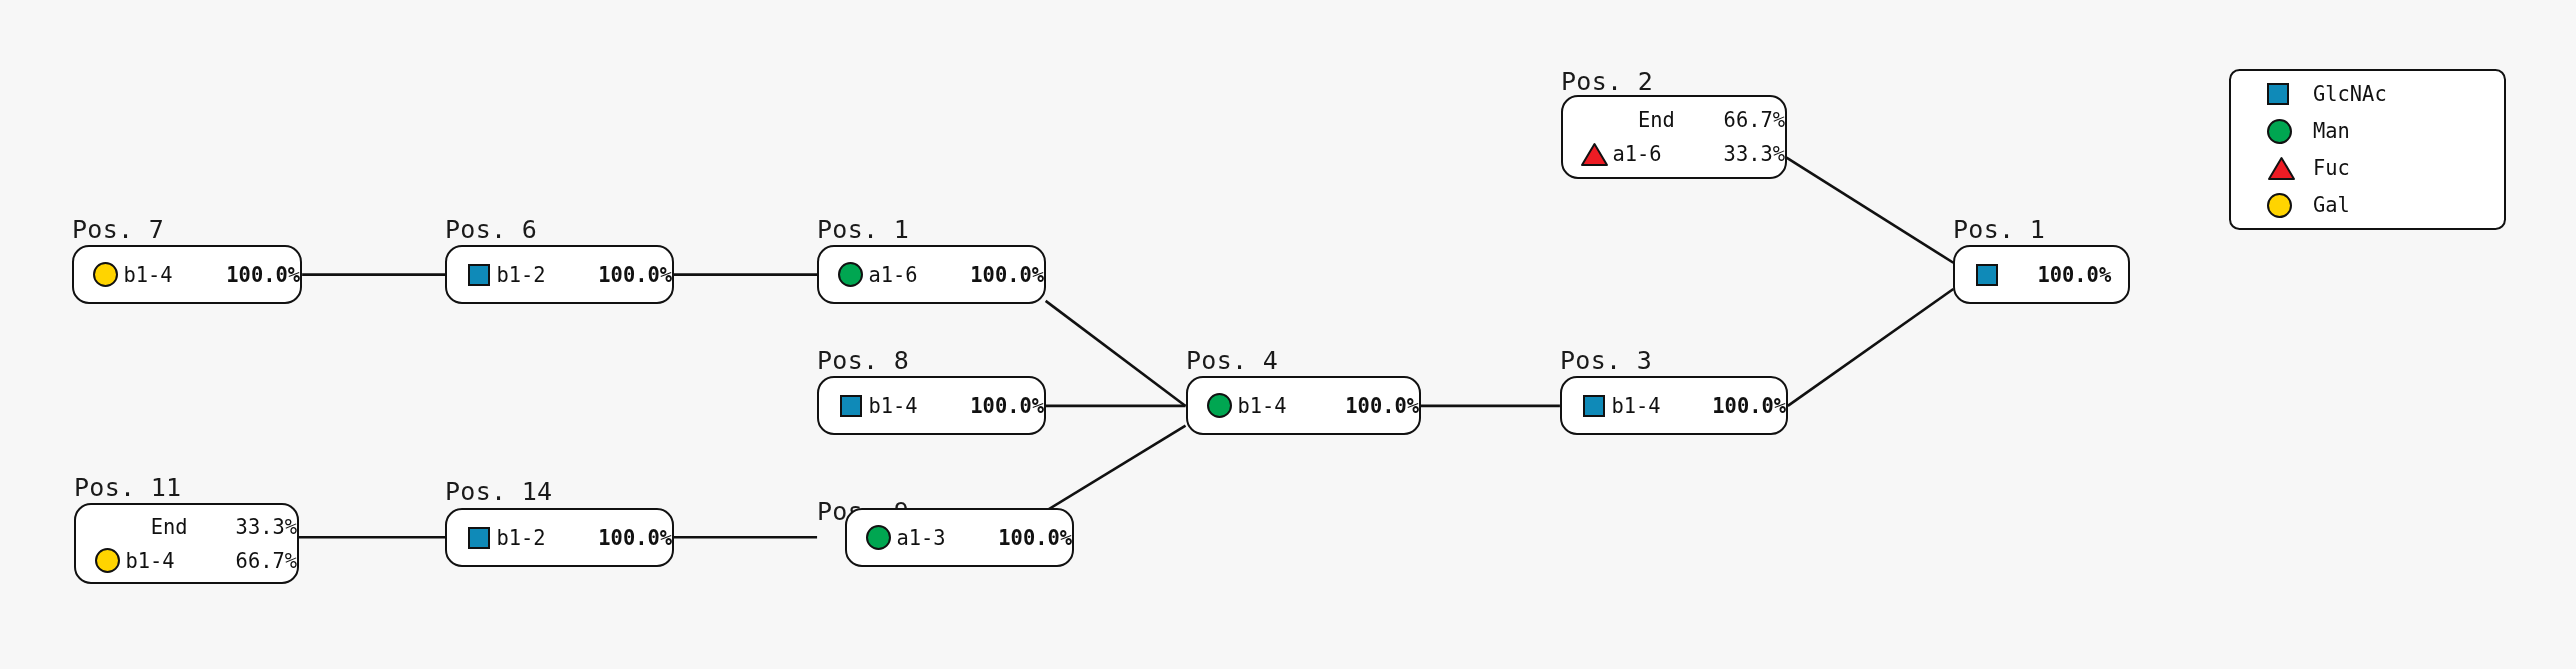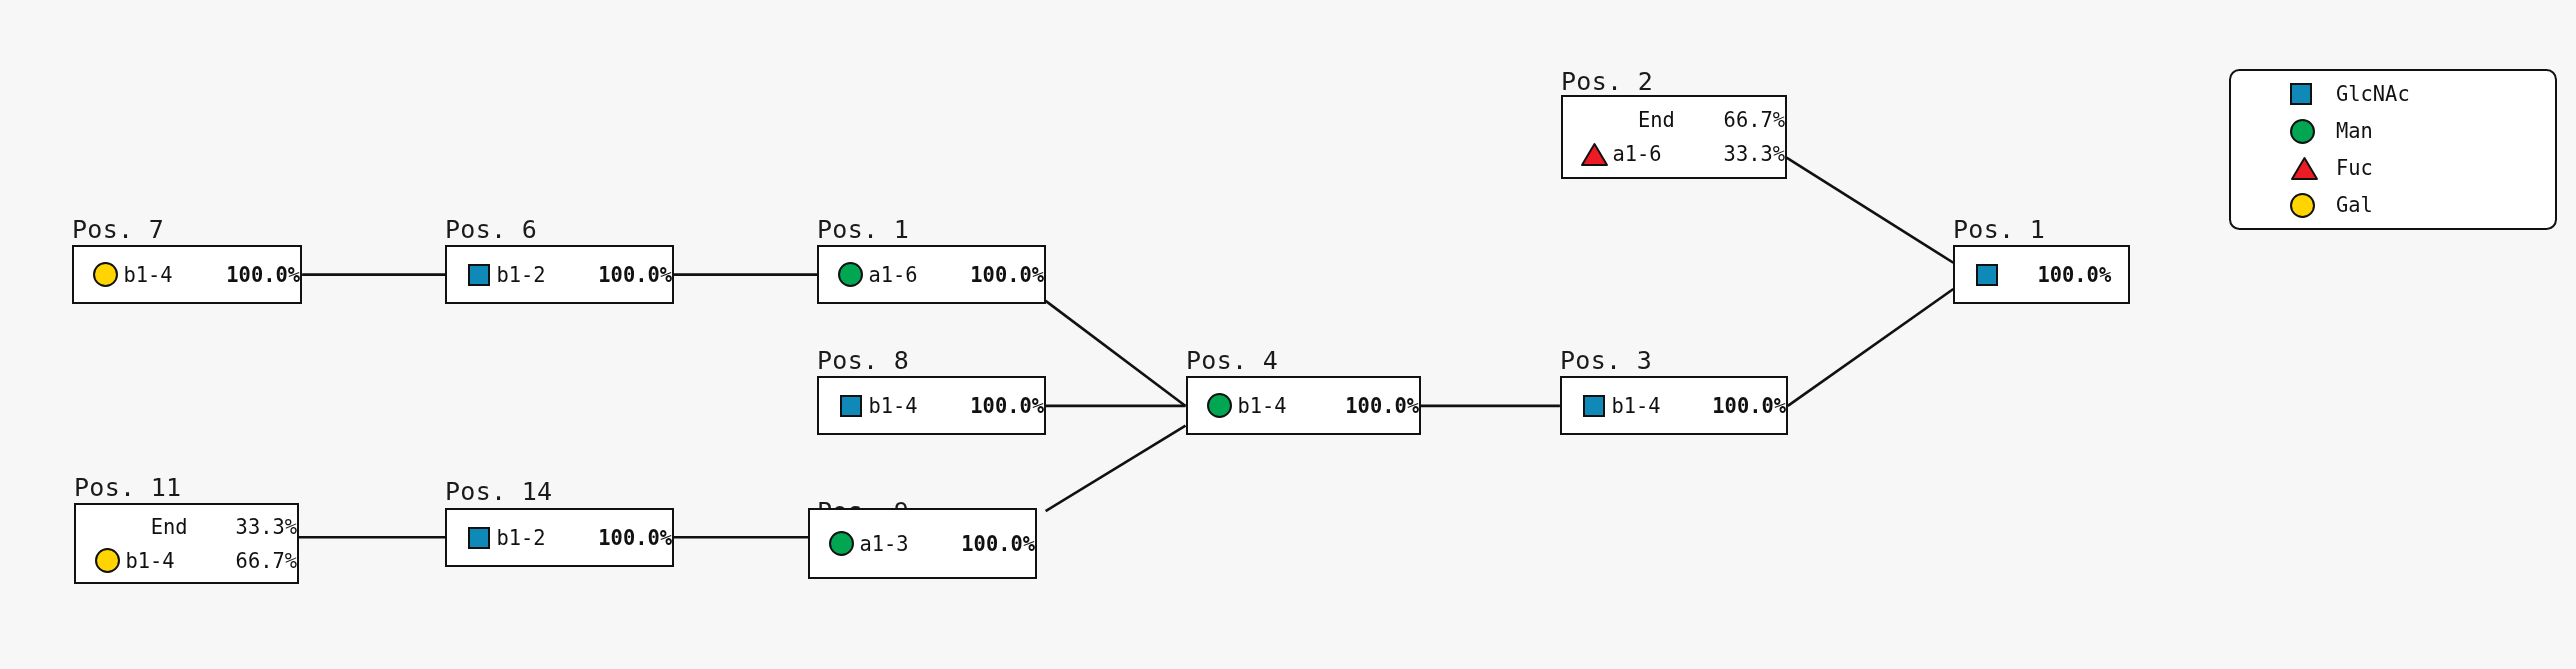--- a/index.html
+++ b/index.html
@@ -25,21 +25,21 @@
     left: 0; top: 0;
     width: 2576px;
     height: 670px;
     pointer-events: none;
   }
   .node {
     position: absolute;
     box-sizing: border-box;
     background: #ffffff;
     border: 2.6px solid #111111;
-    border-radius: 0;
+    border-radius: 17px;
     display: flex;
     flex-direction: column;
     justify-content: center;
   }
   .node-label {
     position: absolute;
     font-size: 25px;
     color: #1a1a1a;
     letter-spacing: 0.3px;
     white-space: nowrap;
@@ -97,30 +97,29 @@
   .ci.man  { background: #00a651; }
   .ci.gal  { background: #ffd400; }
   .tri-wrap { position: relative; width: 29px; height: 25px; }
   .tri-wrap svg { display:block; }
 
   
   #legend {
     position: absolute;
     left: 2229px;
     top: 69px;
-    width: 328px;
+    width: 277px;
     height: 161px;
     background: #ffffff;
     border: 2px solid #111111;
     border-radius: 10.5px;
     box-sizing: border-box;
     display: flex;
     flex-direction: column;
     justify-content: center;
-    padding-left: 23px;
   }
   .legend-row {
     display: flex;
     align-items: center;
     height: 37px;
     padding-left: 36px;
     box-sizing: border-box;
   }
   .legend-icon {
     width: 46px; min-width:46px;
@@ -227,21 +226,21 @@
     <div class="node-row">
       <span class="icon-slot">
           <span class="sq"></span>
         </span>
       <span class="linkage">b1-2</span>
       <span class="pct bold">100.0%</span>
     </div>
   </div>
 
   <div class="node-label" style="left:817px; top:479px;margin-top:20px;">Pos. 9</div>
-  <div class="node" style="left:808px; top:508px; width:229px; height:71px;">
+  <div class="node" style="left:845px; top:508px; width:229px; height:59px;">
     <div class="node-row">
       <span class="icon-slot">
           <span class="ci man"></span>
         </span>
       <span class="linkage">a1-3</span>
       <span class="pct bold">100.0%</span>
     </div>
   </div>
 
   <div class="node-label" style="left:1186px; top:348px;">Pos. 4</div>

